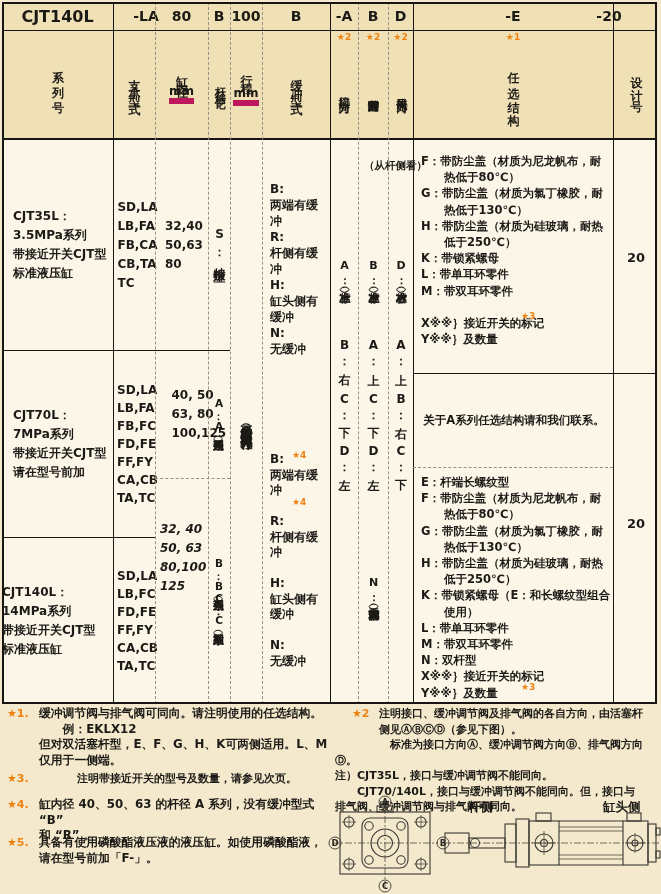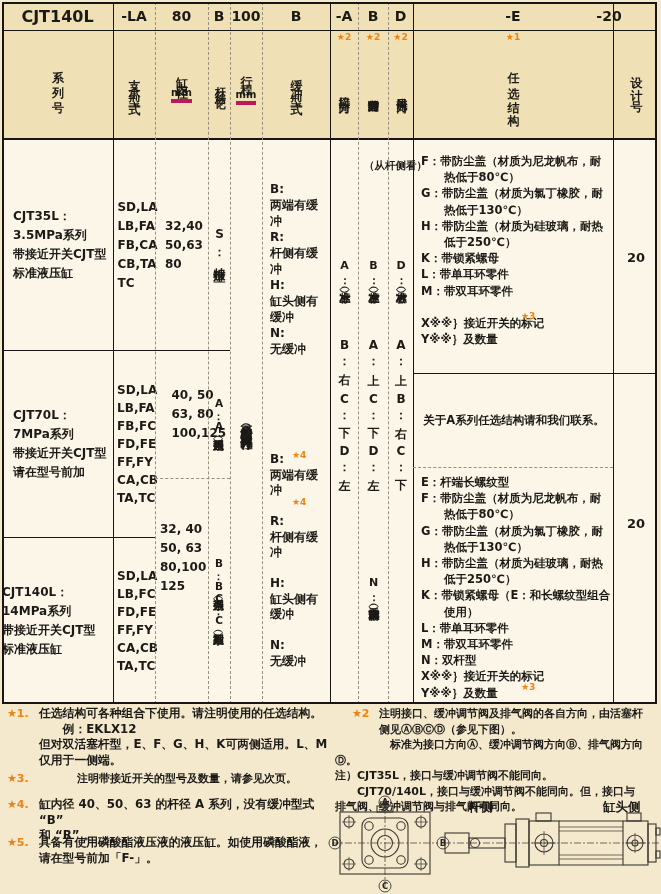--- a/index.html
+++ b/index.html
@@ -16,32 +16,32 @@
   .pre{white-space:pre-line;}
   .b{font-weight:bold;}
   .hline{position:absolute;background:#181614;height:1px;}
   .vline{position:absolute;background:#181614;width:1px;}
   .vdash{position:absolute;width:0;border-left:1px dashed #97907f;}
   .hdash{position:absolute;height:0;border-top:1px dashed #97907f;}
   .star{color:#ee8212;font-weight:bold;}
   .frame{position:absolute;border:2px solid #181614;pointer-events:none;}
   .code{font-weight:bold;font-size:14px;}
   .hdrlbl{font-weight:bold;font-size:12px;}
-  .unit{font-weight:bold;font-size:10px;border-bottom:4px solid #be185d;line-height:13px;}
+  .unit{font-weight:bold;font-size:12px;border-bottom:6px solid #be185d;line-height:13px;}
   .celltxt{font-weight:bold;font-size:12px;line-height:19px;}
   svg text{font-family:"DejaVu Sans","Liberation Sans",sans-serif;}
 </style>
 </head>
 <body>
 
 <div class="abs" style="left:2px;top:2px;width:655px;height:138px;background:#f0e0b6;"></div>
 <div class="abs" style="left:2px;top:140px;width:655px;height:564px;background:#fbf6e8;"></div>
 
 <div class="abs flex code" style="left:2px;top:2px;width:111px;height:28px;font-size:16px;">CJT140L</div>
-<div class="abs flex code" style="left:113px;top:2px;width:42px;height:28px;">-LA</div>
+<div class="abs flex code" style="left:125px;top:2px;width:42px;height:28px;">-LA</div>
 <div class="abs flex code" style="left:155px;top:2px;width:53px;height:28px;">80</div>
 <div class="abs flex code" style="left:208px;top:2px;width:22px;height:28px;">B</div>
 <div class="abs flex code" style="left:230px;top:2px;width:32px;height:28px;">100</div>
 <div class="abs flex code" style="left:262px;top:2px;width:68px;height:28px;">B</div>
 <div class="abs flex code" style="left:330px;top:2px;width:28px;height:28px;">-A</div>
 <div class="abs flex code" style="left:358px;top:2px;width:30px;height:28px;">B</div>
 <div class="abs flex code" style="left:388px;top:2px;width:25px;height:28px;">D</div>
 <div class="abs flex code" style="left:413px;top:2px;width:200px;height:28px;">-E</div>
 <div class="abs flex code" style="left:586px;top:2px;width:46px;height:28px;">-20</div>
 
@@ -133,21 +133,21 @@
   <div class="pre celltxt" style="width:100%;padding-left:10px;">32,40
 50,63
 80</div>
 </div>
 <div class="abs flex" style="left:169px;top:350px;width:53px;height:128px;">
   <div class="pre celltxt" style="width:100%;padding-left:5px;">40, 50
 63, 80
 100,125</div>
 </div>
 <div class="abs flex" style="left:155px;top:478px;width:53px;height:160px;">
-  <div class="pre celltxt" style="width:100%;padding-left:5px;">32, 40
+  <div class="pre celltxt" style="width:100%;padding-left:5px;font-style:italic;">32, 40
 50, 63
 80,100
 125</div>
 </div>
 
 <div class="abs flex" style="left:208px;top:142px;width:22px;height:206px;">
   <span class="v celltxt" style="font-size:12px;letter-spacing:2px;">S：特殊型</span>
 </div>
 <div class="abs flex" style="left:208px;top:350px;width:22px;height:128px;">
   <span class="v celltxt" style="font-size:10.5px;line-height:12px;">A：A系列（超强型）</span>
@@ -274,21 +274,21 @@
 <div class="vline" style="left:413px;top:2px;height:702px;"></div>
 <div class="vline" style="left:613px;top:2px;height:702px;"></div>
 <div class="hline" style="left:2px;top:350px;width:228px;"></div>
 <div class="hline" style="left:2px;top:537px;width:153px;"></div>
 <div class="hdash" style="left:155px;top:478px;width:75px;"></div>
 <div class="hline" style="left:413px;top:373px;width:244px;"></div>
 <div class="hdash" style="left:413px;top:467px;width:200px;"></div>
 <div class="frame" style="left:2px;top:2px;width:651px;height:698px;"></div>
 
 <span class="abs star" style="left:7px;top:707px;font-size:11px;">★1.</span>
-<div class="abs pre b" style="left:39px;top:706px;width:295px;font-size:11.8px;line-height:15.5px;">任选结构可各种组合下使用。请注明使用的任选结构。
+<div class="abs pre b" style="left:39px;top:706px;width:295px;font-size:11.8px;line-height:15.5px;">缓冲调节阀与排气阀可同向。请注明使用的任选结构。
 　　例：EKLX12
 但对双活塞杆型，E、F、G、H、K可两侧适用。L、M
 仅用于一侧端。</div>
 <span class="abs star" style="left:7px;top:772px;font-size:11px;">★3.</span>
 <div class="abs pre b" style="left:39px;top:771px;width:295px;font-size:11px;line-height:15.5px;margin-left:38px;">注明带接近开关的型号及数量，请参见次页。</div>
 <span class="abs star" style="left:7px;top:798px;font-size:11px;">★4.</span>
 <div class="abs pre b" style="left:39px;top:797px;width:295px;font-size:11.8px;line-height:15.5px;">缸内径 40、50、63 的杆径 A 系列，没有缓冲型式 “B”
 和 “R” 。</div>
 <span class="abs star" style="left:7px;top:836px;font-size:11px;">★5.</span>
 <div class="abs pre b" style="left:39px;top:835px;width:295px;font-size:11.8px;line-height:15.5px;">具备有使用磷酸酯液压液的液压缸。如使用磷酸酯液，

